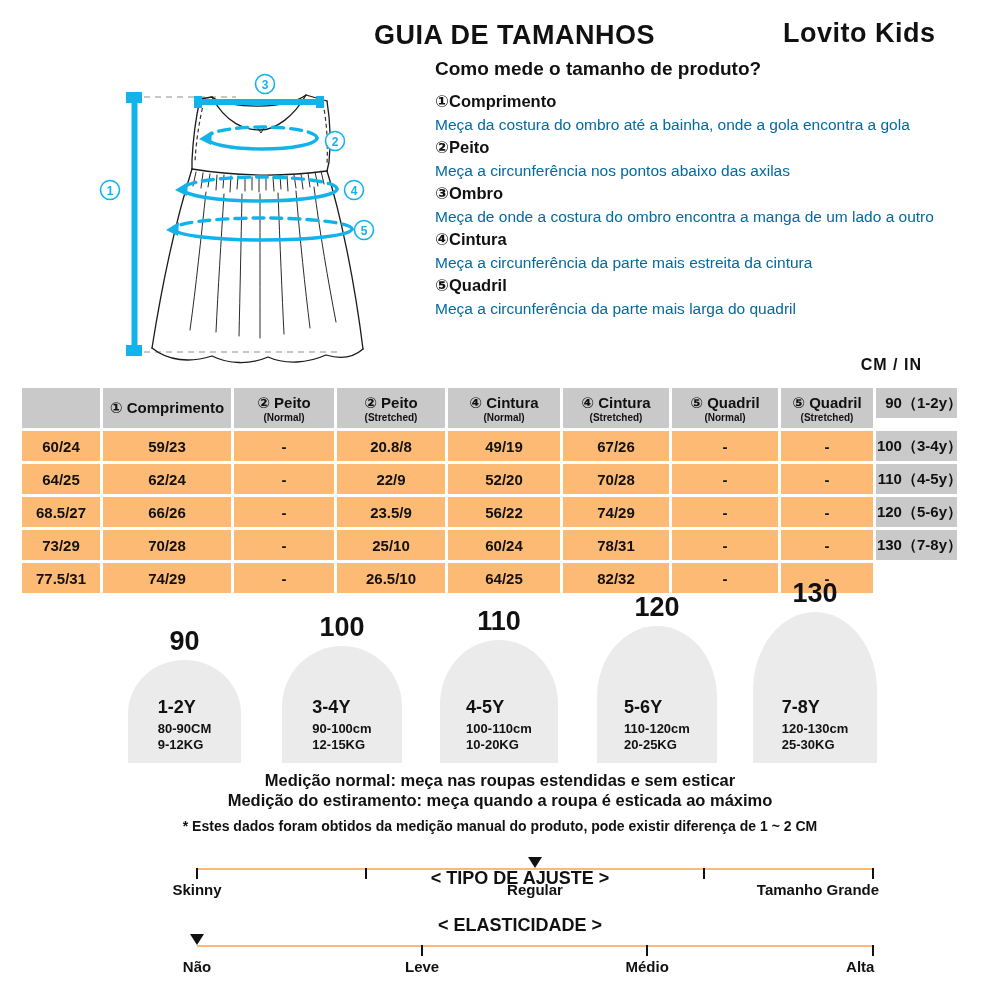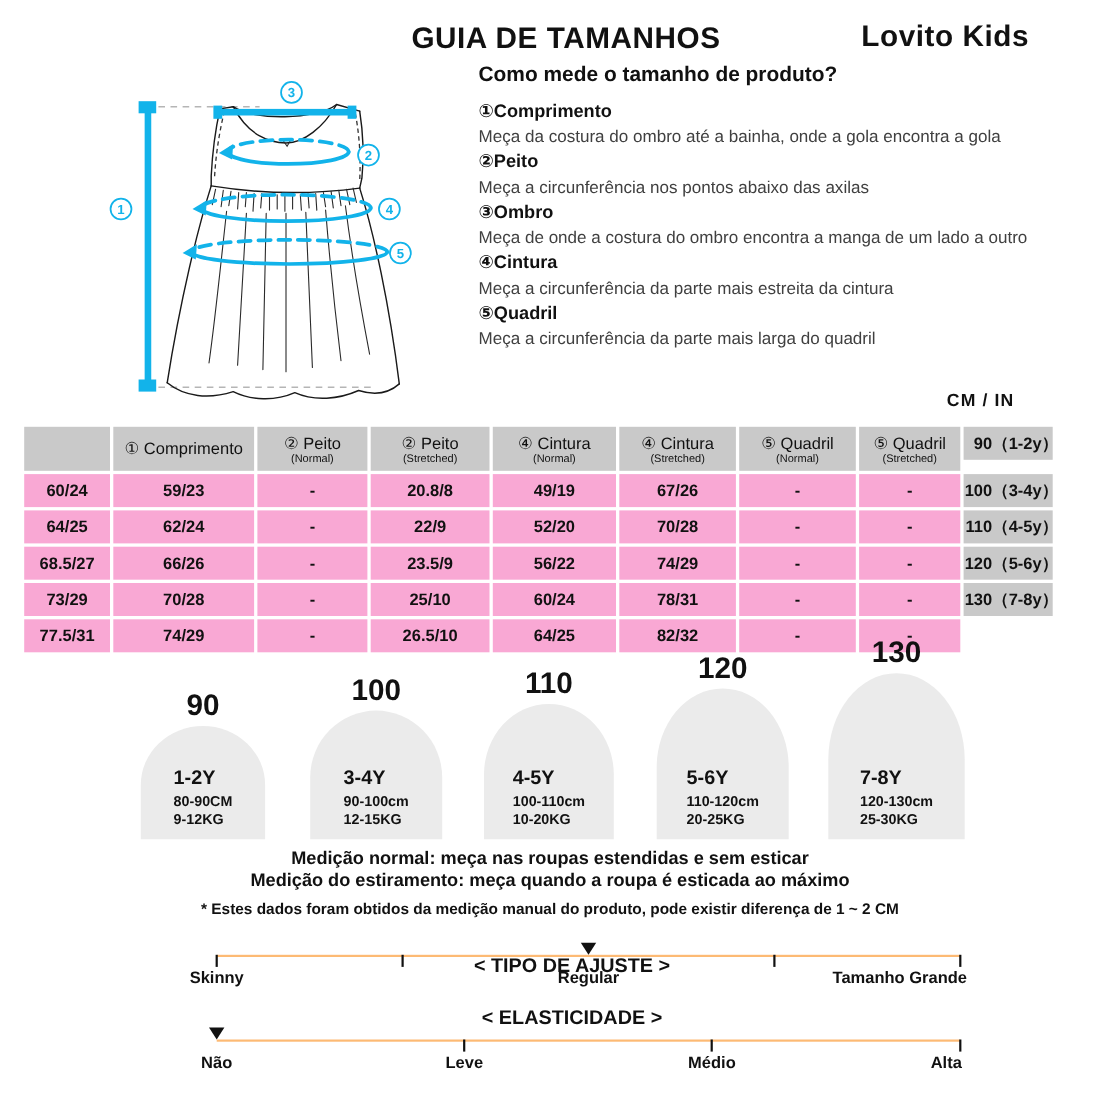--- a/index.html
+++ b/index.html
@@ -7,33 +7,33 @@
         font-family:"Liberation Sans","DejaVu Sans",sans-serif;color:#111;}
 
   
   .title{position:absolute;left:374px;top:20px;font-size:27px;font-weight:bold;letter-spacing:.5px;}
   .brand{position:absolute;left:783px;top:18px;font-size:27px;font-weight:bold;letter-spacing:.5px;}
 
   
   .howto{position:absolute;left:435px;top:58px;width:560px;}
   .howto h2{font-size:19px;font-weight:bold;margin:0 0 10px 0;}
   .instr-head{font-size:16.5px;font-weight:bold;line-height:23px;}
-  .instr-desc{font-size:15.5px;color:#404040;line-height:23px;}
+  .instr-desc{font-size:15.5px;color:#0369a1;line-height:23px;}
 
   .units{position:absolute;top:356px;right:35px;font-size:16px;font-weight:bold;letter-spacing:1px;}
 
   
   .table{position:absolute;left:22px;top:388px;display:grid;gap:3px;
          grid-template-columns:78px 128px 100px 108px 112px 106px 106px 92px 88px;}
   .th{background:#c9c9c9;height:40px;display:flex;flex-direction:column;justify-content:center;
-      align-items:center;font-size:15px;font-weight:normal;text-align:center;}
+      align-items:center;font-size:15px;font-weight:bold;text-align:center;}
   .th .sub{font-size:10px;line-height:11px;}
   .rl{background:#c9c9c9;height:30px;display:flex;align-items:center;justify-content:flex-end;
       padding-right:2px;font-size:15px;font-weight:bold;white-space:nowrap;}
-  .td{background:#f9a8d4;height:30px;display:flex;align-items:center;justify-content:center;
+  .td{background:#fdba74;height:30px;display:flex;align-items:center;justify-content:center;
       font-size:15px;font-weight:bold;}
 
   
   .fig{position:absolute;display:flex;flex-direction:column;align-items:center;}
   .fig-num{font-size:27px;font-weight:bold;line-height:34px;height:36px;}
   .fig-arch{position:relative;width:100%;flex:1;background:#ebebeb;
             border-radius:50% 50% 0 0 / 52% 52% 0 0;}
   .fig-text{position:absolute;left:50%;transform:translateX(-50%);bottom:10px;text-align:left;}
   .fig-age{font-size:18px;font-weight:bold;margin-bottom:3px;}
   .fig-hw{font-size:13px;font-weight:bold;line-height:16px;white-space:nowrap;}

